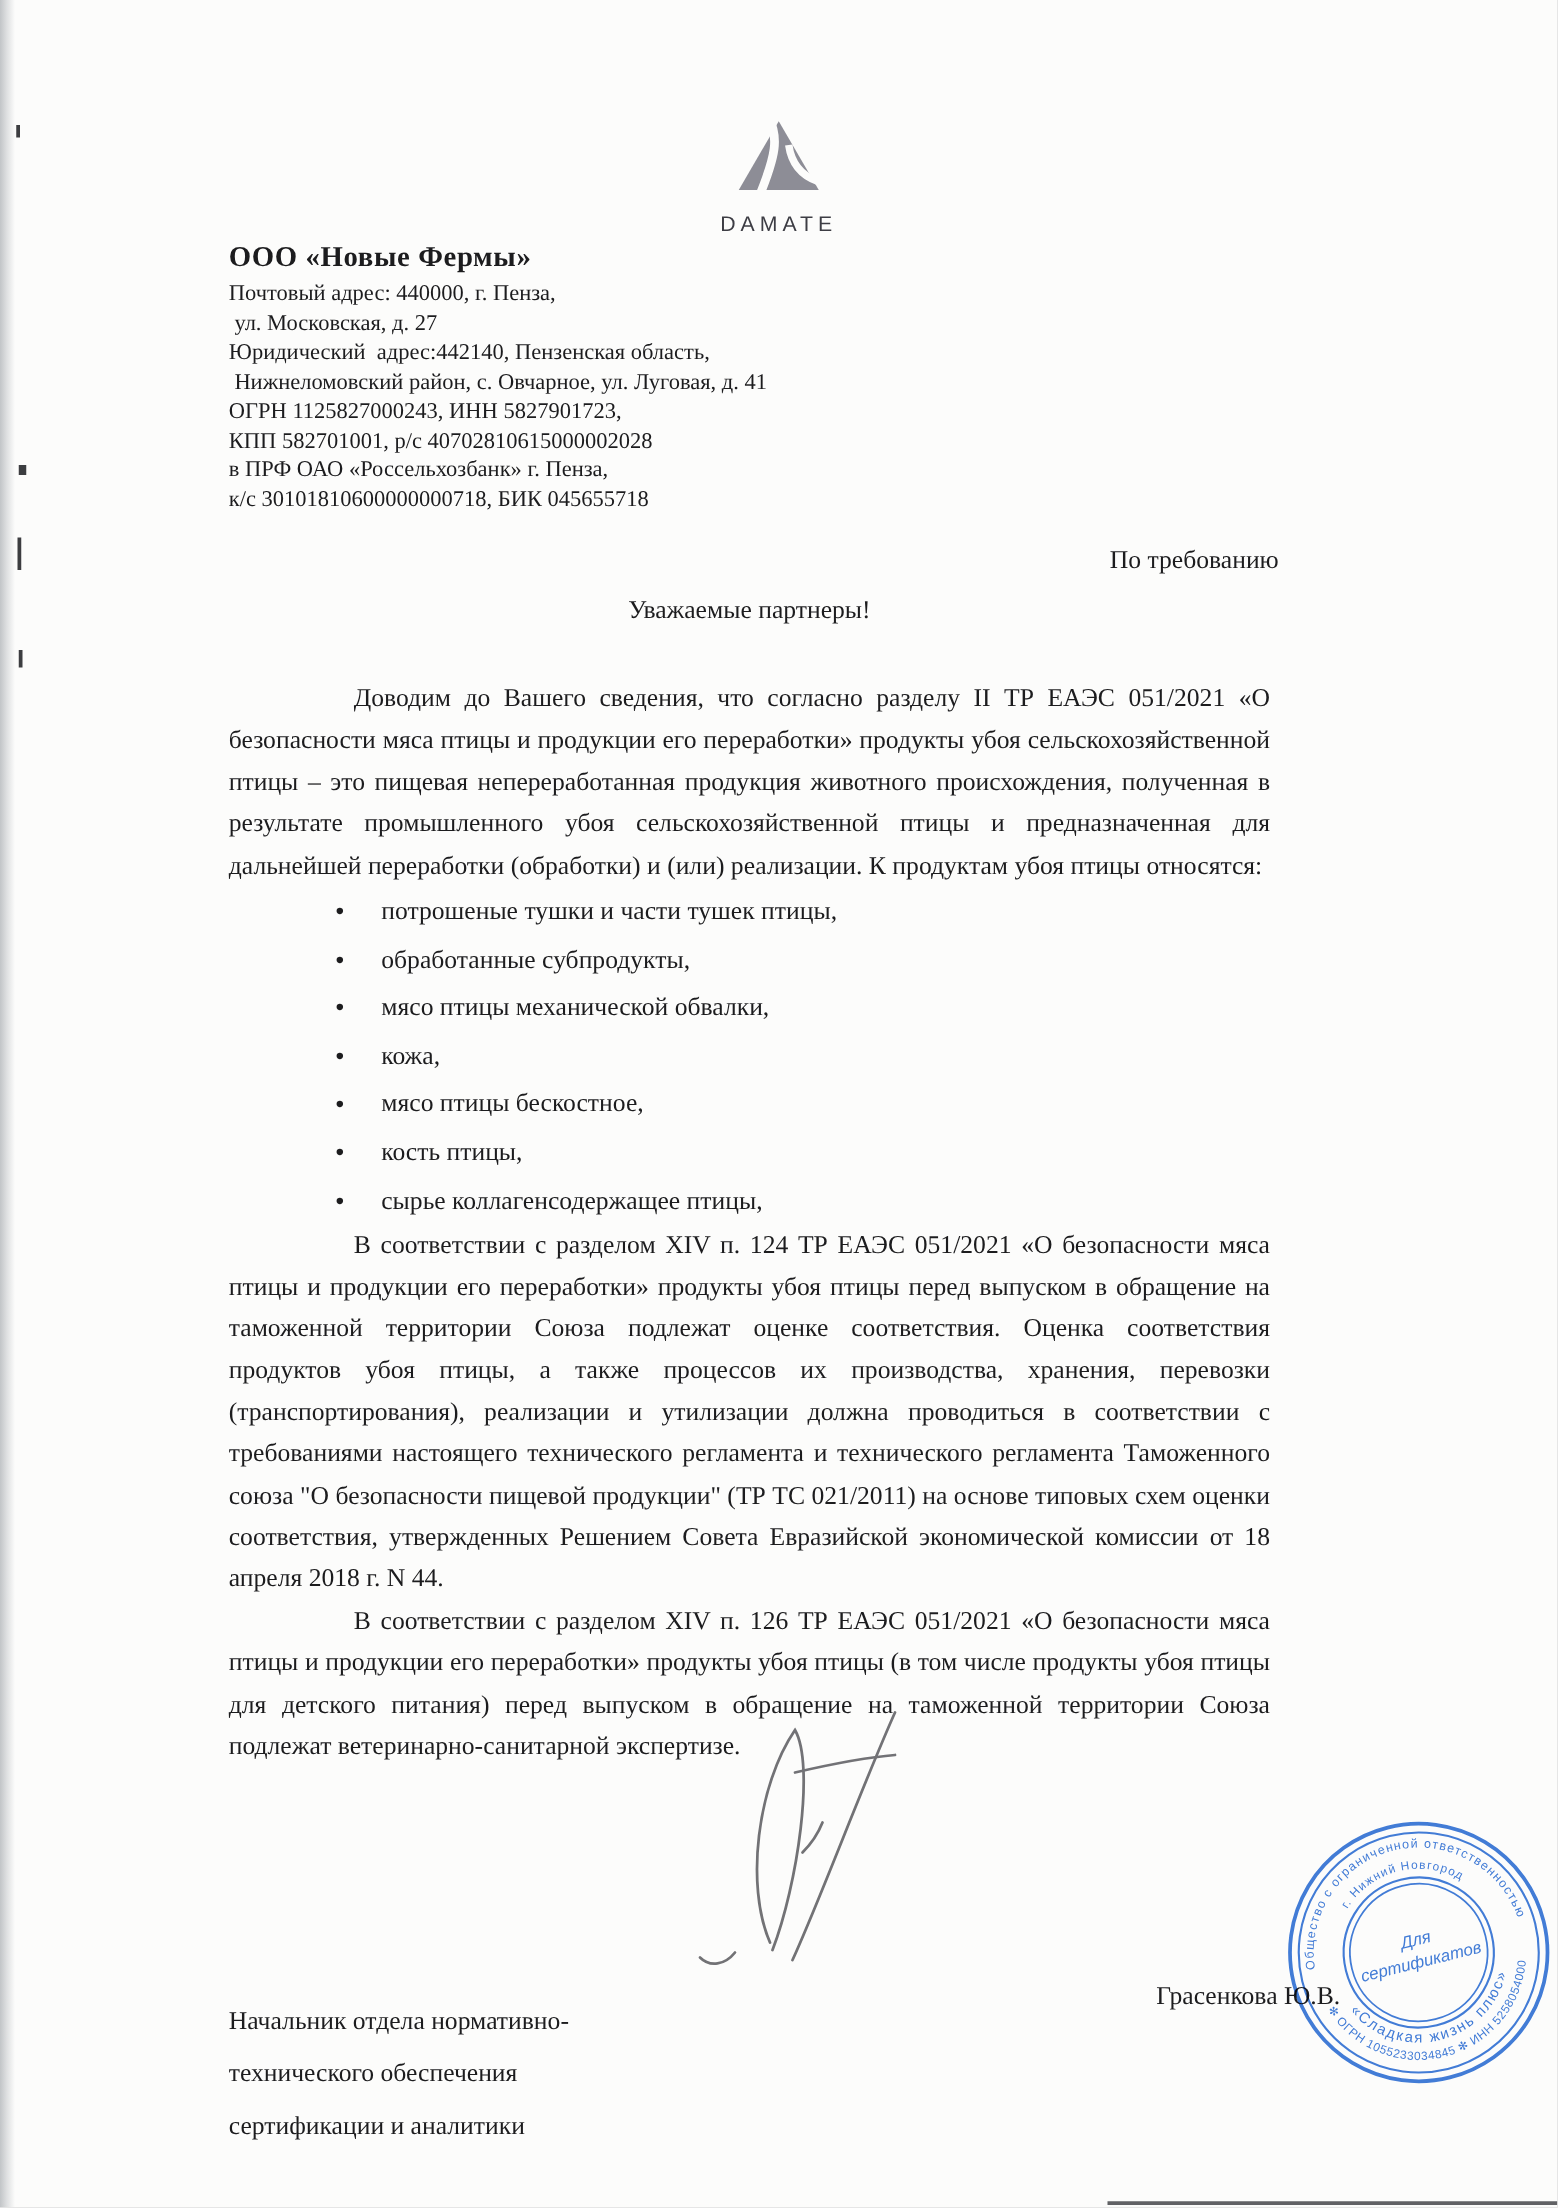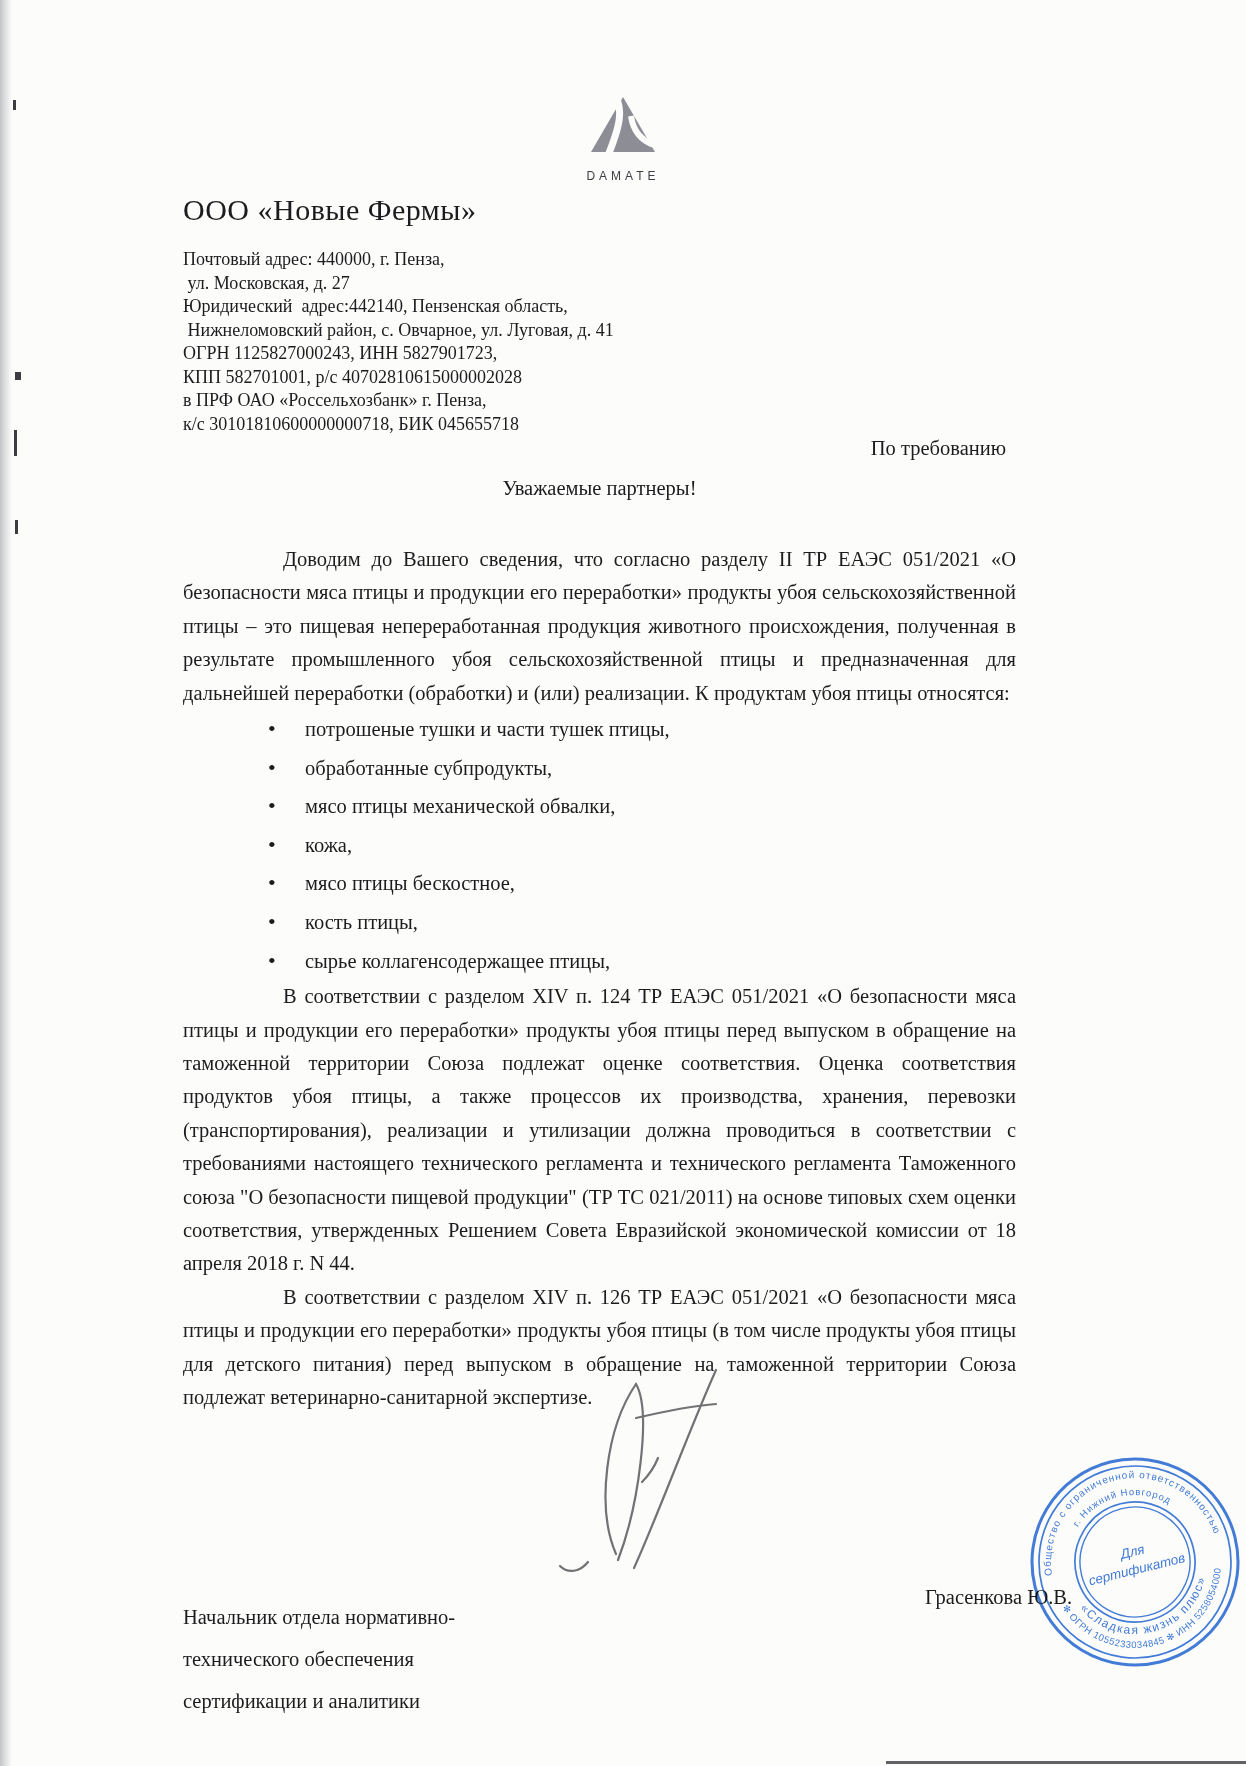--- a/index.html
+++ b/index.html
@@ -21,29 +21,29 @@
   .edge-bottom {
     position: absolute; left: 886px; right: 0; bottom: 2px; height: 3px;
     background: #45464a; opacity: .85;
   }
   
   .logo-block { position: absolute; left: 0; right: 0; top: 92px; text-align: center; }
   .logo-mark { display: inline-block; }
   .logo-text {
     margin-top: 5px;
     font-family: "Liberation Sans", sans-serif;
-    font-size: 12px; letter-spacing: 4px; font-weight: 500; color: #3d3d44;
+    font-size: 17px; letter-spacing: 4px; font-weight: 500; color: #3d3d44;
   }
   
   .sender { position: absolute; left: 183px; top: 193px; width: 560px; }
-  .sender-name { font-size: 30px; font-weight: normal; letter-spacing: .5px; margin-bottom: 21px; }
+  .sender-name { font-size: 23px; font-weight: bold; letter-spacing: .5px; margin-bottom: 4px; }
   .sender-line { font-size: 18px; line-height: 23.5px; white-space: pre-wrap; }
   
   .addressee {
-    position: absolute; left: 183px; top: 437px; width: 833px;
+    position: absolute; left: 200px; top: 437px; width: 833px;
     font-size: 20.5px; text-align: right; padding-right: 10px;
   }
   .salutation {
     position: absolute; left: 183px; top: 477px; width: 833px;
     font-size: 20.5px; text-align: center;
   }
   .body-col {
     position: absolute; left: 183px; top: 543px; width: 833px;
     font-size: 20.5px; line-height: 33.4px; text-align: justify;
   }

